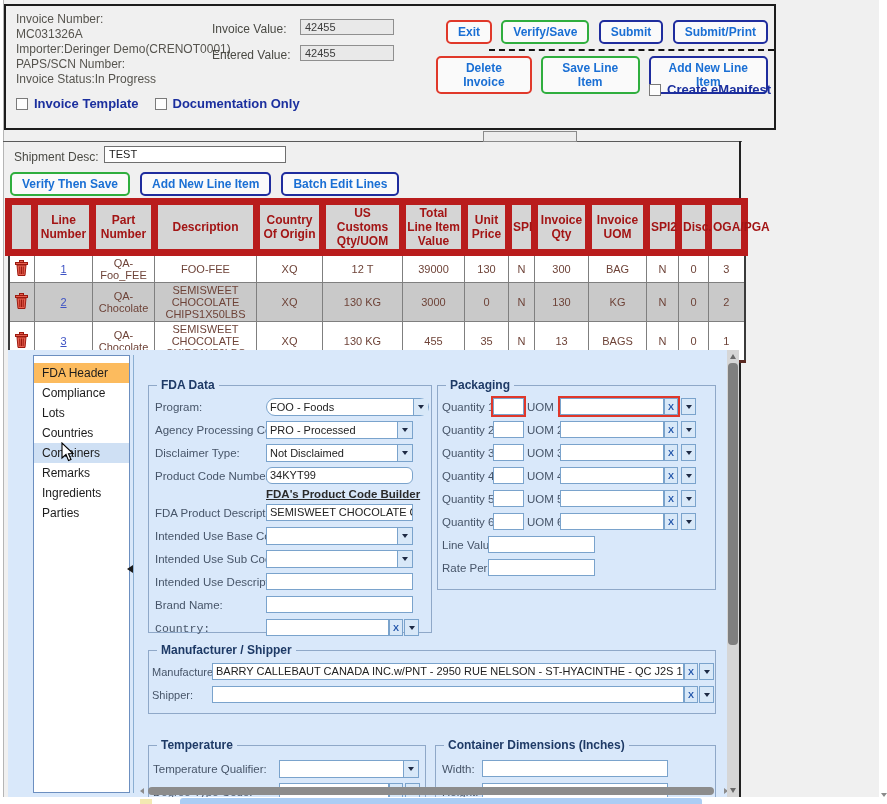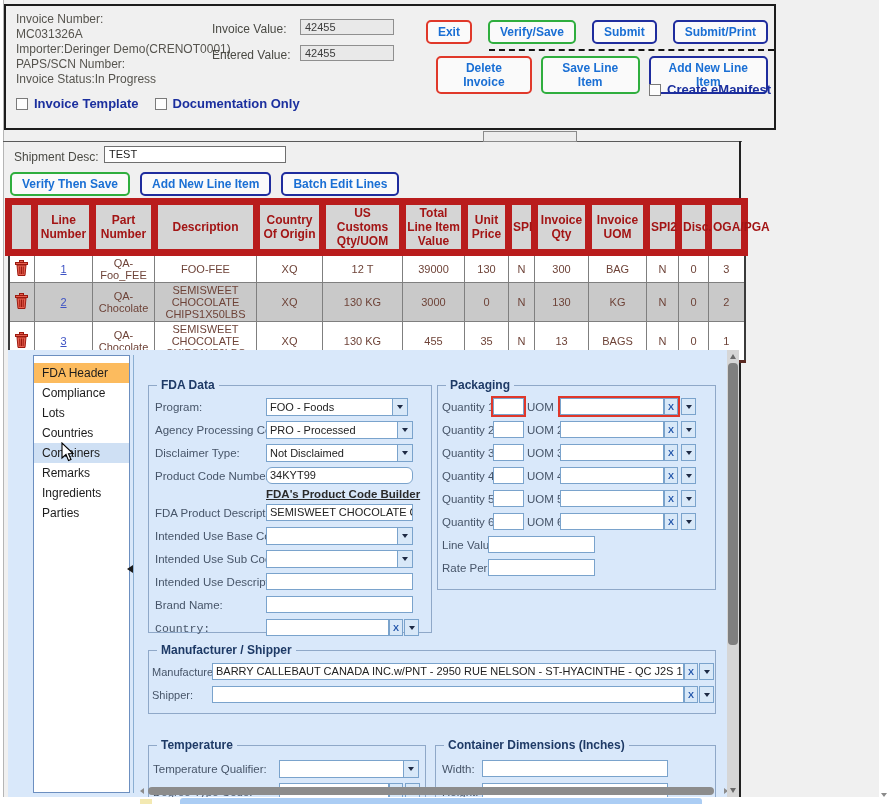--- a/index.html
+++ b/index.html
@@ -228,21 +228,21 @@
     <div id="form-vline" class="abs"></div>
     <div id="collapse-tri" class="abs"></div>
 
     <svg class="abs" style="left:52px; top:92px; z-index:6;" width="15" height="21" viewBox="0 0 15 21">
       <path d="M2 1 L2 16 L6 12.5 L8.5 18.5 L11 17.5 L8.5 11.8 L13 11.5 Z" fill="#fff" stroke="#000" stroke-width="1.1"></path>
     </svg>
 
     <div class="fs" style="left:140px; top:35px; width:284px; height:248px;">
       <span class="legend">FDA Data</span>
       <span class="flab" style="left:6px; top:15px;">Program:</span>
-      <div class="sel" style="left:117px; top:12px; width:142px;">
+      <div class="sel" style="left:117px; top:12px; width:163px;border-radius:9px;">
         <span class="sval">FOO - Foods</span>
         <span class="dropbtn">
             <span class="tri"></span>
           </span>
       </div>
       <span class="flab" style="left:6px; top:38px;">Agency Processing Code:</span>
       <div class="sel" style="left:117px; top:35px; width:147px;">
         <span class="sval">PRO - Processed</span>
         <span class="dropbtn">
             <span class="tri"></span>
@@ -438,21 +438,21 @@
       <span class="cbox"></span>
       <span class="cblab">Invoice Template</span>
       <span class="cbox" style="margin-left:10px;"></span>
       <span class="cblab">Documentation Only</span>
     </div>
     <span class="abs fldlab" style="left:206px; top:16px;">Invoice Value:</span>
     <div class="abs ro-input" style="left:294px; top:13px; width:94px;">42455</div>
     <span class="abs fldlab" style="left:206px; top:42px;">Entered Value:</span>
     <div class="abs ro-input" style="left:294px; top:39px; width:94px;">42455</div>
 
-    <div class="abs" style="left:440px; top:14px; width:322px; display:flex; justify-content:flex-end; gap:16px;">
+    <div class="abs" style="left:440px; top:14px; width:322px; display:flex; justify-content:space-between; gap:8px;">
       <span class="btn red">Exit</span>
       <span class="btn green">Verify/Save</span>
       <span class="btn">Submit</span>
       <span class="btn">Submit/Print</span>
     </div>
     <div class="abs dashsep" style="left:483px; top:43px; width:285px;"></div>
     <div class="abs" style="left:430px; top:50px; width:332px; display:flex; justify-content:flex-end; gap:9px;">
       <span class="btn red">Delete Invoice</span>
       <span class="btn green">Save Line Item</span>
       <span class="btn">Add New Line Item</span>

